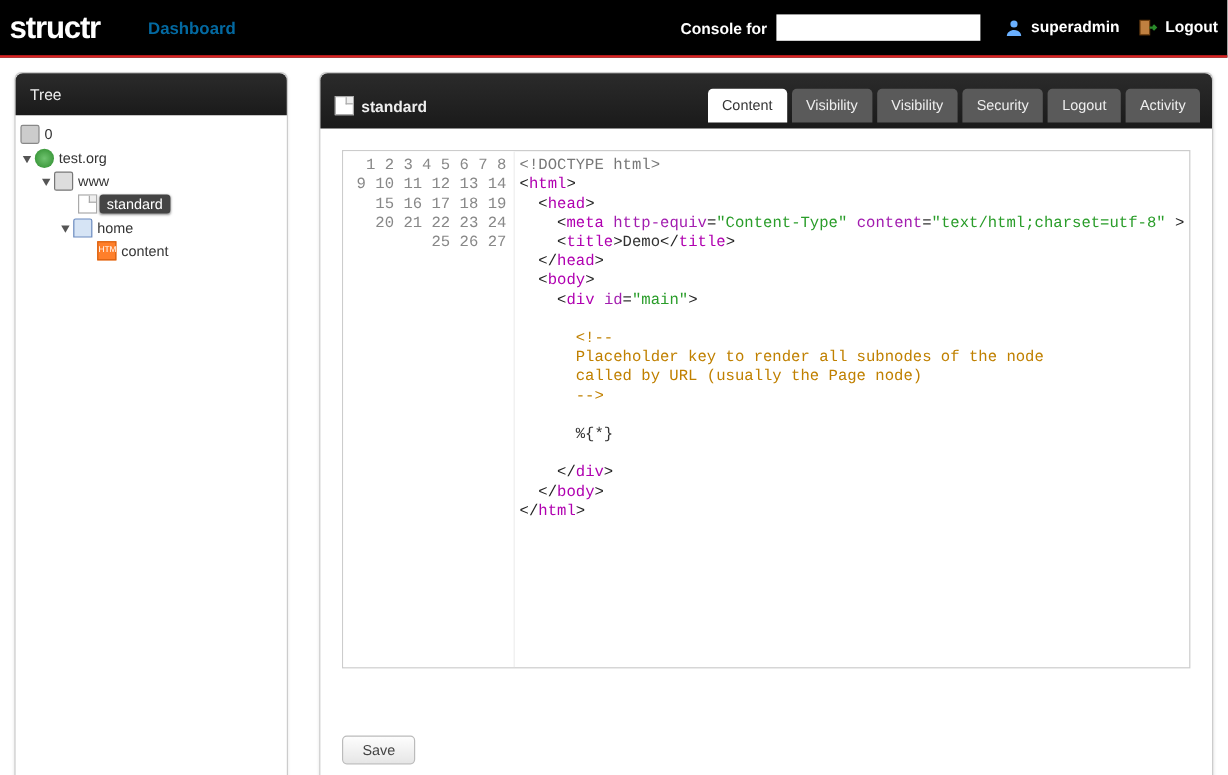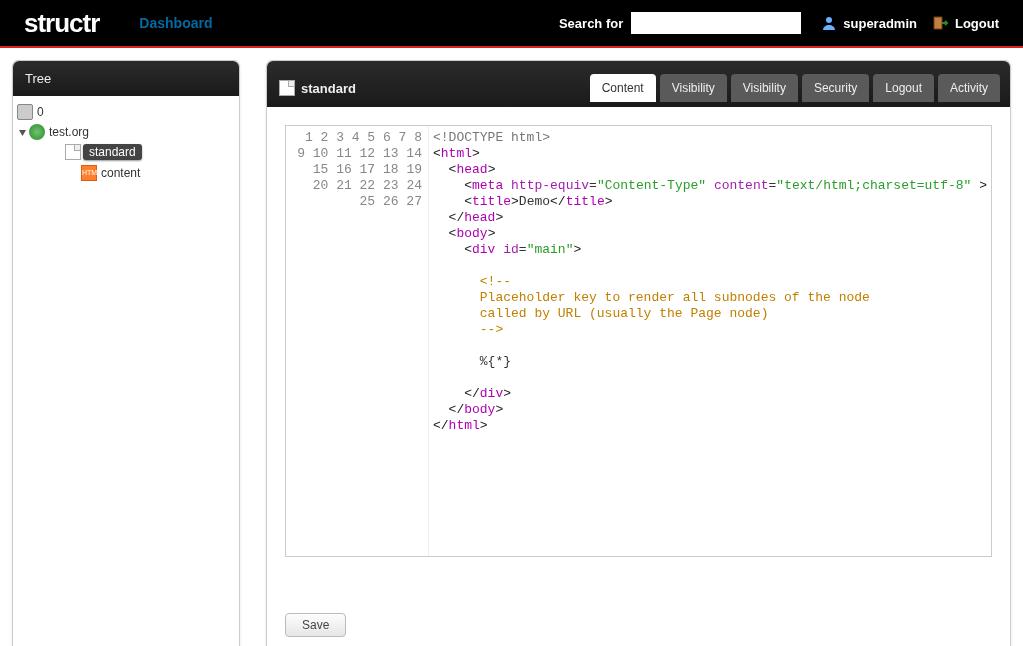--- a/index.html
+++ b/index.html
@@ -1,23 +1,23 @@
 <!DOCTYPE html>
 <html><head>
 <meta charset="utf-8">
 <style>
 * { box-sizing: border-box; margin: 0; padding: 0; }
 body { font-family: Arial, Helvetica, sans-serif; font-size: 13px; background: #fff; color: #333; width: 1023px; height: 646px; overflow: hidden; }
-.topbar { background: #000; height: 48px; display: flex; align-items: center; padding: 0 24px; border-bottom: 2px solid #d22; }
+.topbar { background: #000; height: 48px; display: flex; align-items: center; padding: 0 8px; border-bottom: 2px solid #d22; }
 .logo { font-family: Arial, sans-serif; font-size: 26px; font-weight: 700; color: #fff; letter-spacing: -1px; margin-right: 40px; }
 .dashlink { color: #0369a1; font-weight: bold; font-size: 14px; }
 .spacer { flex: 1; }
 .searchlabel { color: #fff; font-weight: bold; margin-right: 8px; font-size: 13px; }
 .searchbox { width: 170px; height: 22px; border: none; padding: 2px 4px; font-size: 13px; }
-.userarea { display: flex; align-items: center; gap: 6px; margin-left: 20px; color: #fff; font-weight: bold; }
+.userarea { display: flex; gap: 6px; margin-left: 20px; color: #fff; font-weight: bold; }
 .usericon, .logouticon { width: 16px; height: 16px; display: inline-block; }
 .main { display: flex; gap: 26px; padding: 12px; }
 .panel { background: #fff; border-radius: 6px; border: 1px solid #ccc; box-shadow: 0 1px 3px rgba(0,0,0,0.1); }
 .panel-header { background: linear-gradient(#2b2b2b, #1a1a1a); color: #eee; border-radius: 6px 6px 0 0; padding: 10px 12px; font-size: 13px; display: flex; align-items: center; }
 .sidebar { width: 228px; }
 .sidebar .panel-header { font-weight: normal; }
 .tree-body { padding: 6px 4px; font-size: 12px; color: #333; }
 .tree-body ul { list-style: none; }
 .tree-body li { padding: 1px 0; white-space: nowrap; }
 .tree-row { display: flex; align-items: center; gap: 2px; padding: 1px 0; }
@@ -55,21 +55,21 @@
 .icn-folder { background:#d6e4f5; border:1px solid #6a8abf; border-radius:2px 2px 0 0; position:relative; }
 .icn-html { background:#ff7f2a; border:1px solid #d86010; color:#fff; font-size:7px; text-align:center; line-height:14px; }
 </style>
 </head>
 <body>
 
 <div class="topbar">
   <div class="logo">structr</div>
   <div class="dashlink">Dashboard</div>
   <div class="spacer"></div>
-  <div class="searchlabel">Search for</div>
+  <div class="searchlabel">Console for</div>
   <input class="searchbox" type="text" value="" style="">
   <div class="userarea">
     <span class="usericon">
       <svg width="16" height="16" viewBox="0 0 16 16">
           <circle cx="8" cy="5" r="3" fill="#6ab0ff"></circle>
           <path d="M2 15c0-3 3-5 6-5s6 2 6 5" fill="#6ab0ff"></path>
         </svg>
     </span>
     <span>superadmin</span>
     <span class="logouticon" style="margin-left:10px">
@@ -98,31 +98,52 @@
             <span class="tri">
                 <svg width="9" height="9">
                   <path d="M1 2 L8 2 L4.5 8 Z" fill="#555"></path>
                 </svg>
               </span>
             <span class="node-icon icn-globe"></span>
             <span class="node-label">test.org</span>
           </div>
           <ul>
             <li>
+              <div class="tree-row">
+                <span class="ind"></span>
+                <span class="tri">
+                    <svg width="9" height="9">
+                      <path d="M1 2 L8 2 L4.5 8 Z" fill="#555"></path>
+                    </svg>
+                  </span>
+                <span class="node-icon icn-www"></span>
+                <span class="node-label">www</span>
+              </div>
               <ul>
                 <li>
                   <div class="tree-row">
                     <span class="ind"></span>
                       <span class="ind"></span>
                       <span class="ind"></span>
                     <span class="node-icon icn-page"></span>
                     <span class="node-label node-selected">standard</span>
                   </div>
                 </li>
                 <li>
+                  <div class="tree-row">
+                    <span class="ind"></span>
+                      <span class="ind"></span>
+                    <span class="tri">
+                        <svg width="9" height="9">
+                          <path d="M1 2 L8 2 L4.5 8 Z" fill="#555"></path>
+                        </svg>
+                      </span>
+                    <span class="node-icon icn-folder"></span>
+                    <span class="node-label">home</span>
+                  </div>
                   <ul>
                     <li>
                       <div class="tree-row">
                         <span class="ind"></span>
                           <span class="ind"></span>
                           <span class="ind"></span>
                           <span class="ind"></span>
                         <span class="node-icon icn-html">HTML</span>
                         <span class="node-label">content</span>
                       </div>

